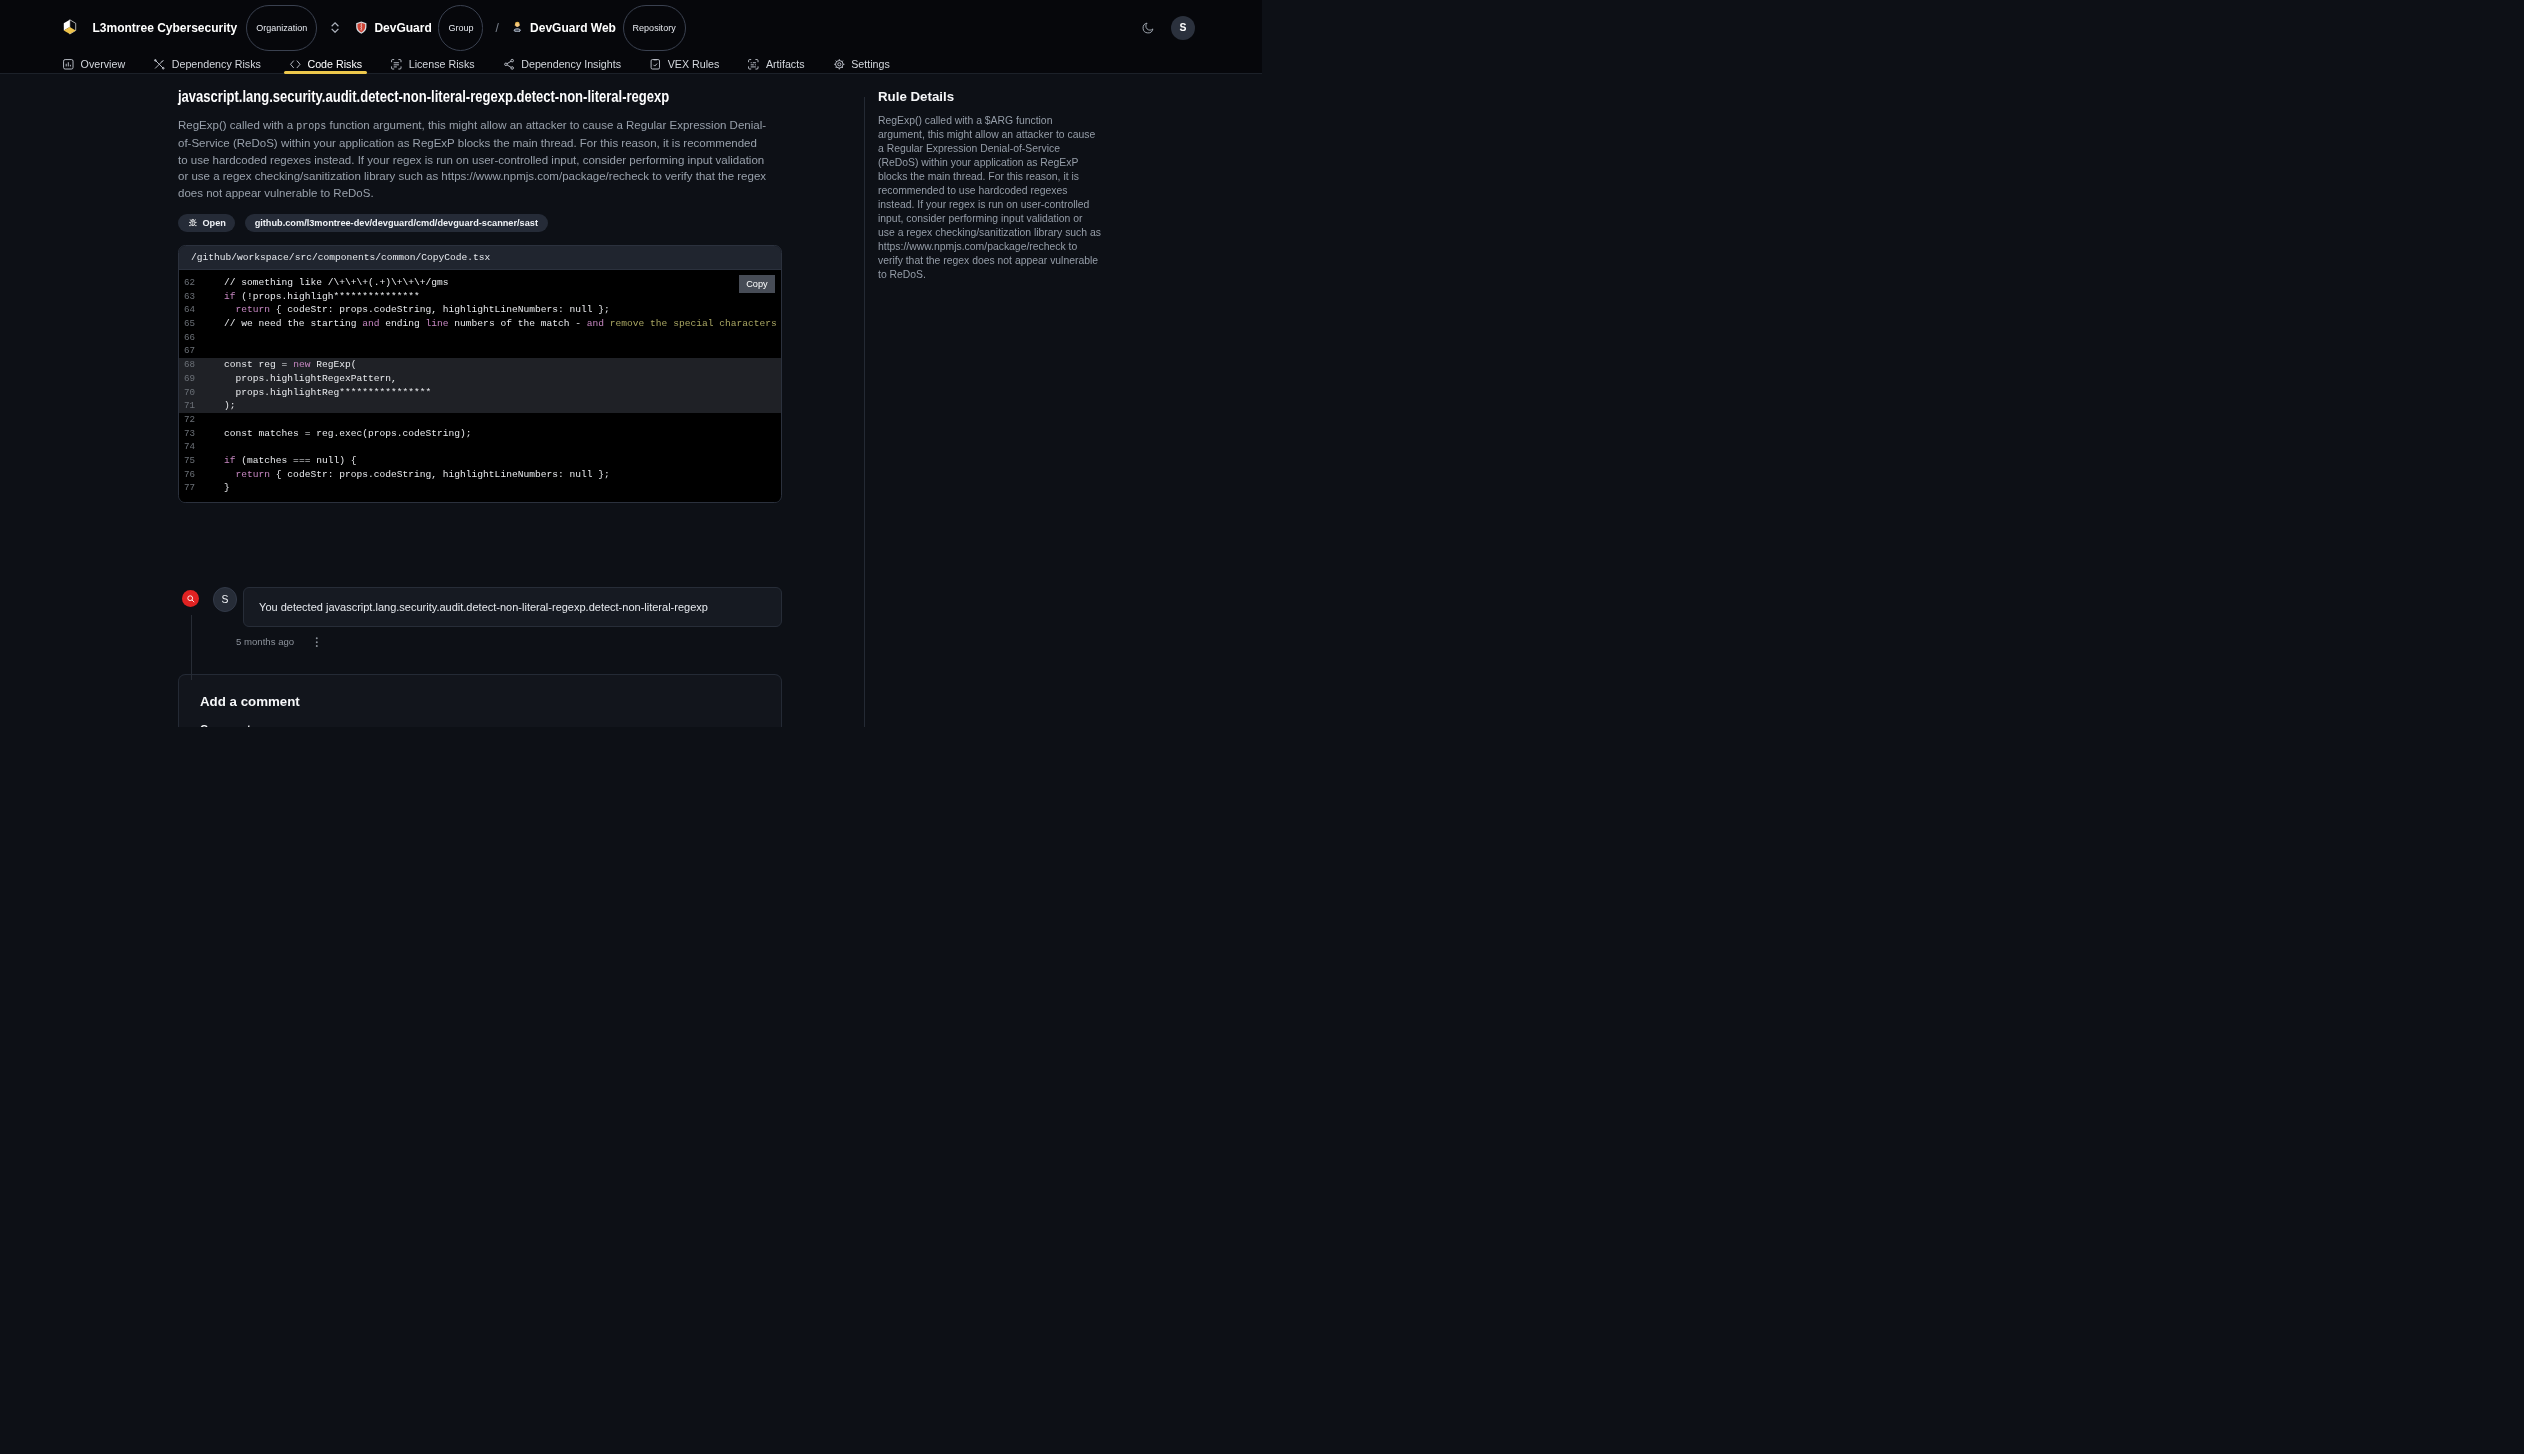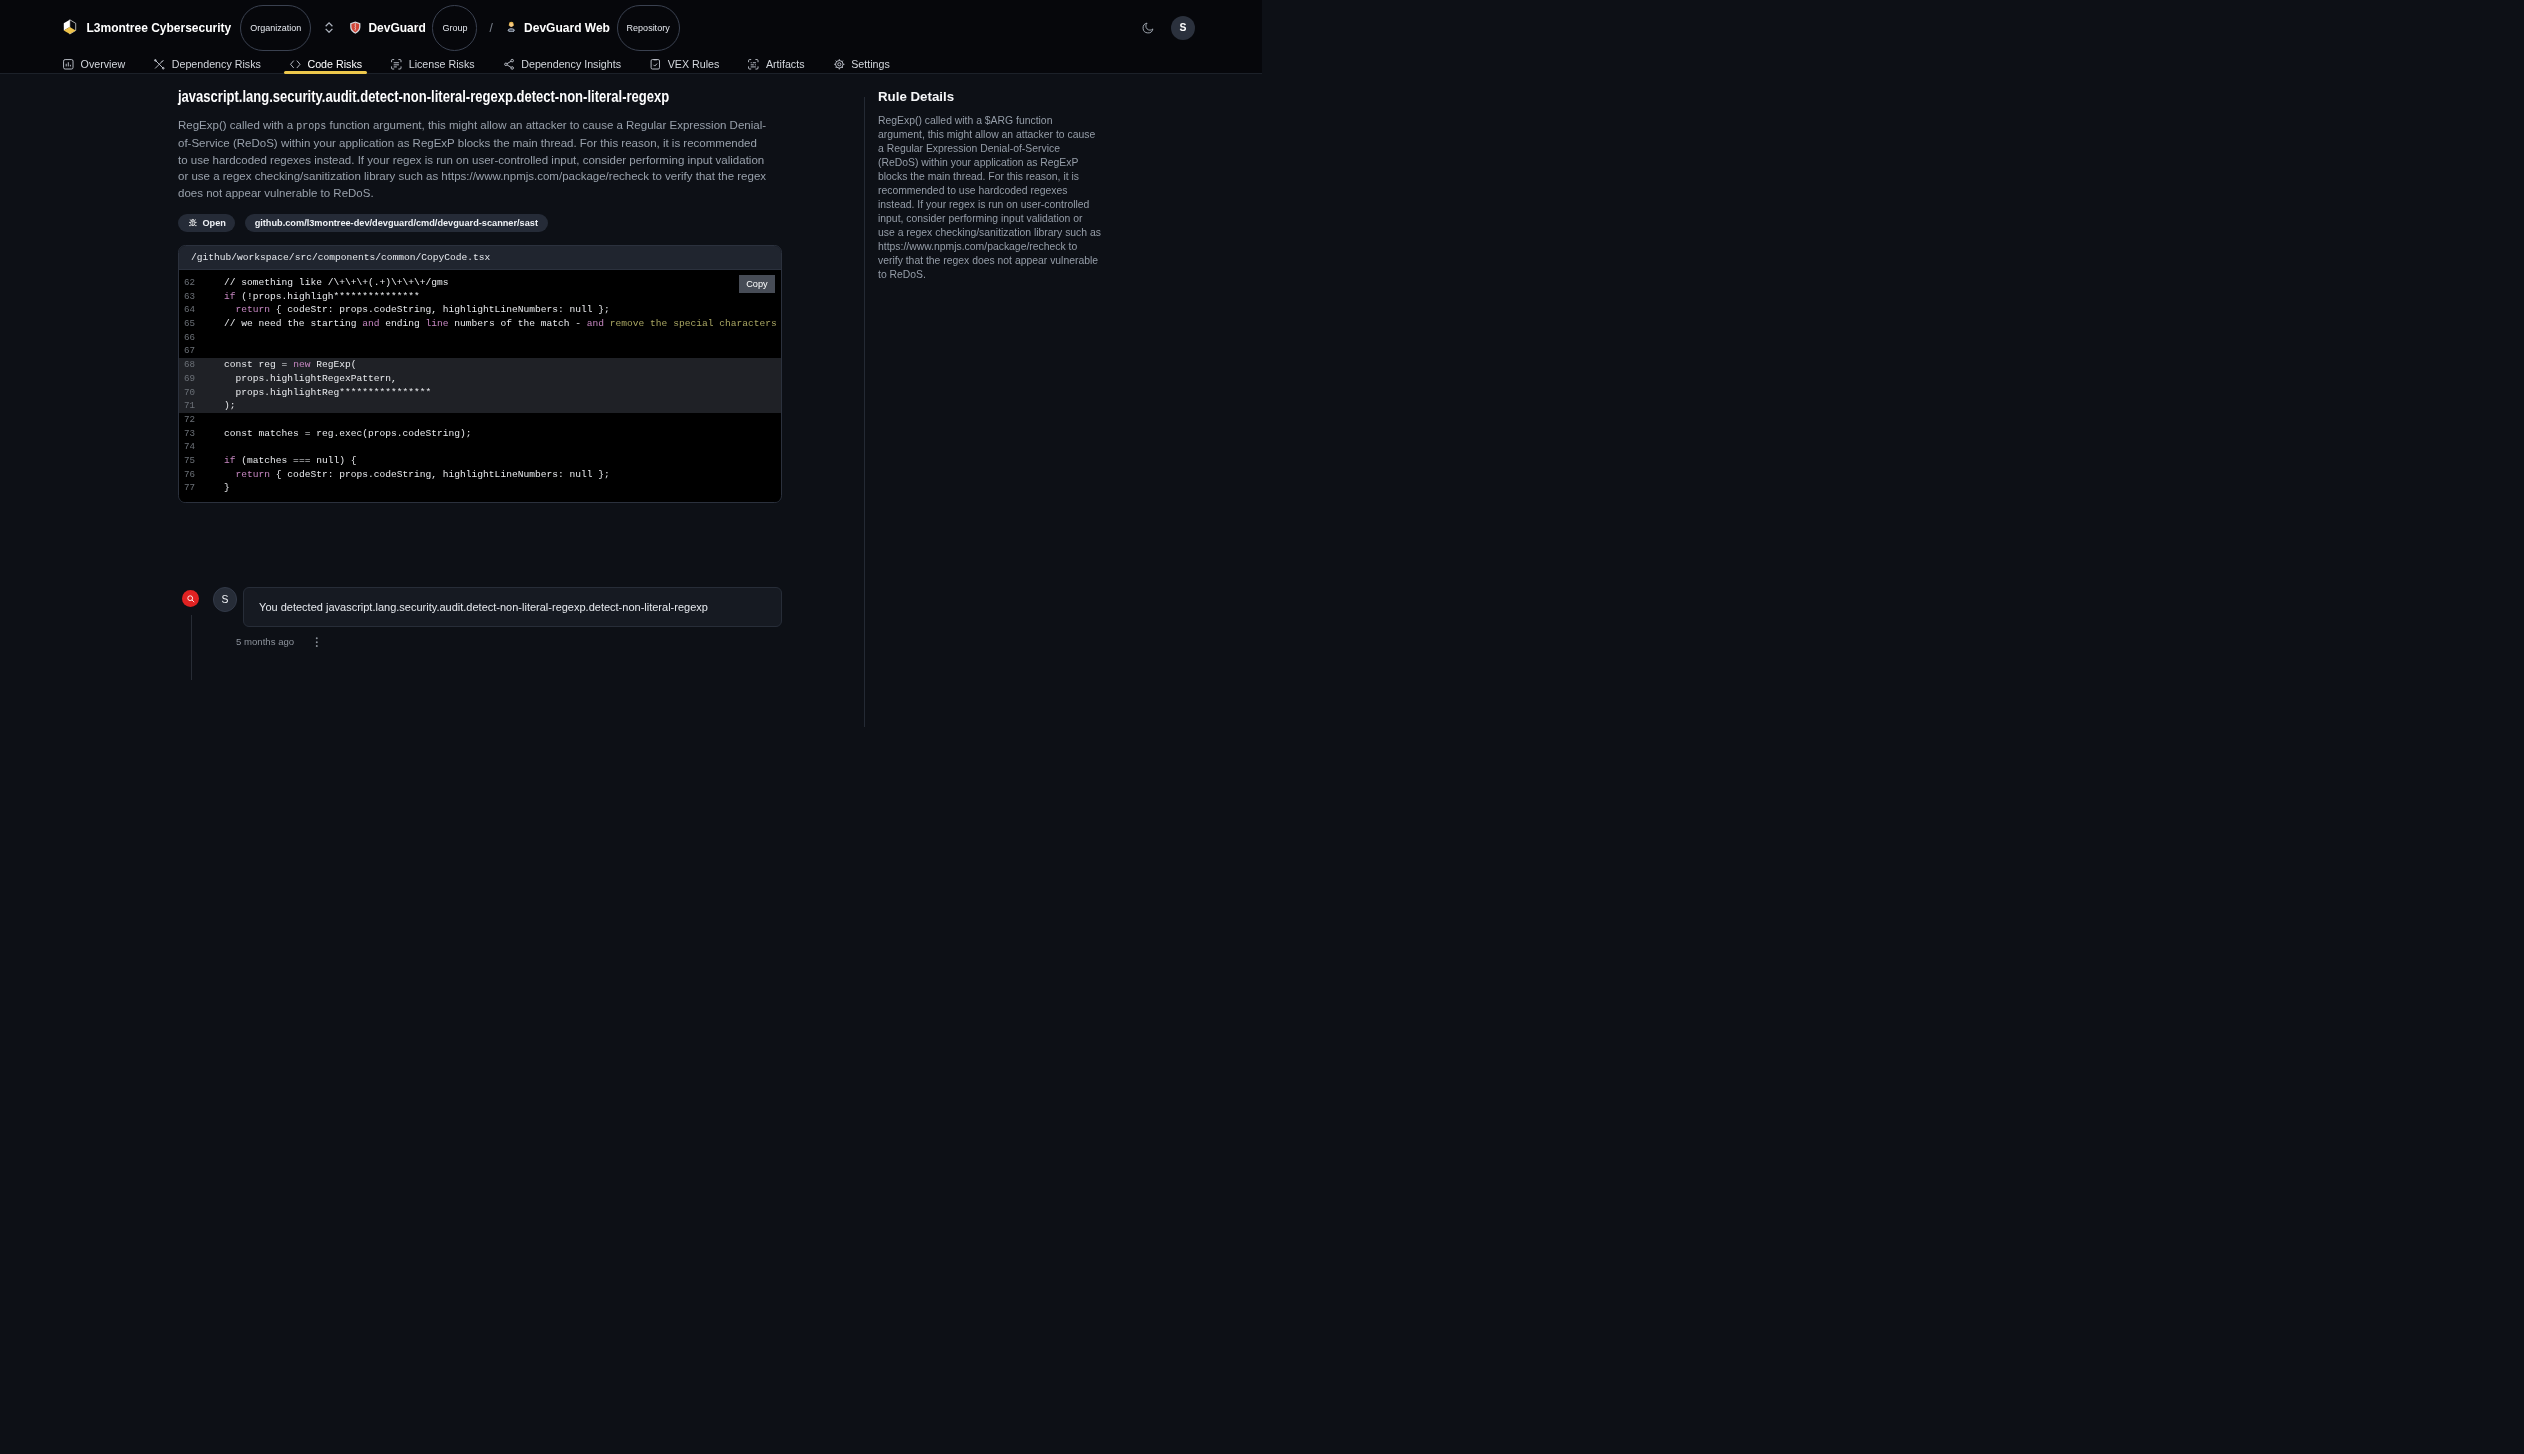--- a/index.html
+++ b/index.html
@@ -8,21 +8,21 @@
   }
   *{margin:0;padding:0;box-sizing:border-box;}
   html,body{width:1262px;height:727px;overflow:hidden;background:#0d1016;
     font-family:"Liberation Sans",sans-serif;color:#e9ecf1;}
   .mono{font-family:"Liberation Mono","DejaVu Sans Mono",monospace;}
 
   
   .topbar{height:55px;background:#06070b;display:flex;align-items:center;
     padding:0 67px 0 62px;}
   .topbar .left{display:flex;align-items:center;gap:9px;flex:1;min-width:0;}
-  .brand{font-size:12px;font-weight:700;color:#fff;white-space:nowrap;}
+  .brand{font-size:12px;font-weight:700;color:#fff;margin-left:6px;white-space:nowrap;}
   .pill{border:0.7px solid #3a4150;border-radius:739px;padding:17px 9px;font-size:9px;
     color:#e5e8ee;white-space:nowrap;background:transparent;}
   .chev-btn{display:flex;flex-direction:column;align-items:center;gap:0.7px;margin:0 7.4px 0 4.4px;
     background:none;border:none;cursor:pointer;color:#aeb4bf;}
   .crumb{display:flex;align-items:center;gap:6.7px;}
   .crumb .name{font-size:12px;font-weight:700;color:#fff;white-space:nowrap;}
   .slash{color:#7e8591;font-size:12px;margin:0 3px;}
   .topbar .right{display:flex;align-items:center;gap:16.3px;}
   .icon-btn{background:none;border:none;cursor:pointer;display:flex;align-items:center;color:#a7aeb8;}
   .avatar{width:24px;height:24px;border-radius:50%;background:#2b313d;color:#fff;
@@ -293,20 +293,24 @@
         <span class="dots">
           <svg width="9.6" height="10.4" viewBox="0 0 4 16" fill="#8b919a">
               <circle cx="2" cy="2" r="1.5"></circle>
               <circle cx="2" cy="8" r="1.5"></circle>
               <circle cx="2" cy="14" r="1.5"></circle>
             </svg>
         </span>
       </div>
     </div>
 
+    <div class="add-card">
+      <div class="add-title">Add a comment</div>
+      <div class="add-sub">Comment</div>
+    </div>
   </div>
 
   <aside class="aside">
     <h2>Rule Details</h2>
     <p>RegExp() called with a $ARG function argument, this might allow an attacker to cause a Regular Expression Denial-of-Service (ReDoS) within your application as RegExP blocks the main thread. For this reason, it is recommended to use hardcoded regexes instead. If your regex is run on user-controlled input, consider performing input validation or use a regex checking/sanitization library such as https://www.npmjs.com/package/recheck to verify that the regex does not appear vulnerable to ReDoS.</p>
   </aside>
 </div>
 
 
 </body></html>

